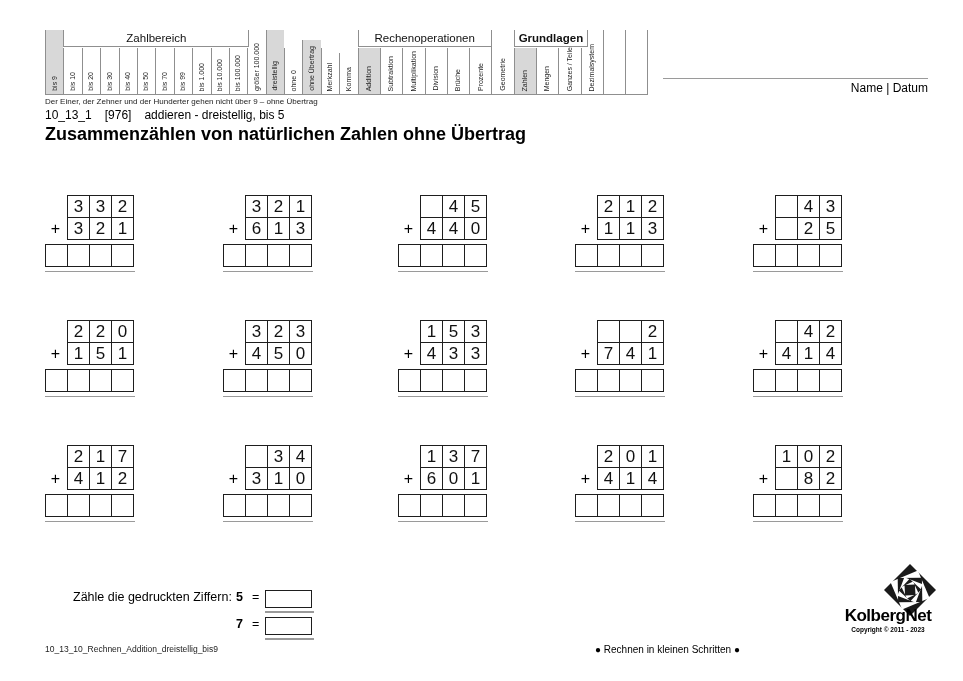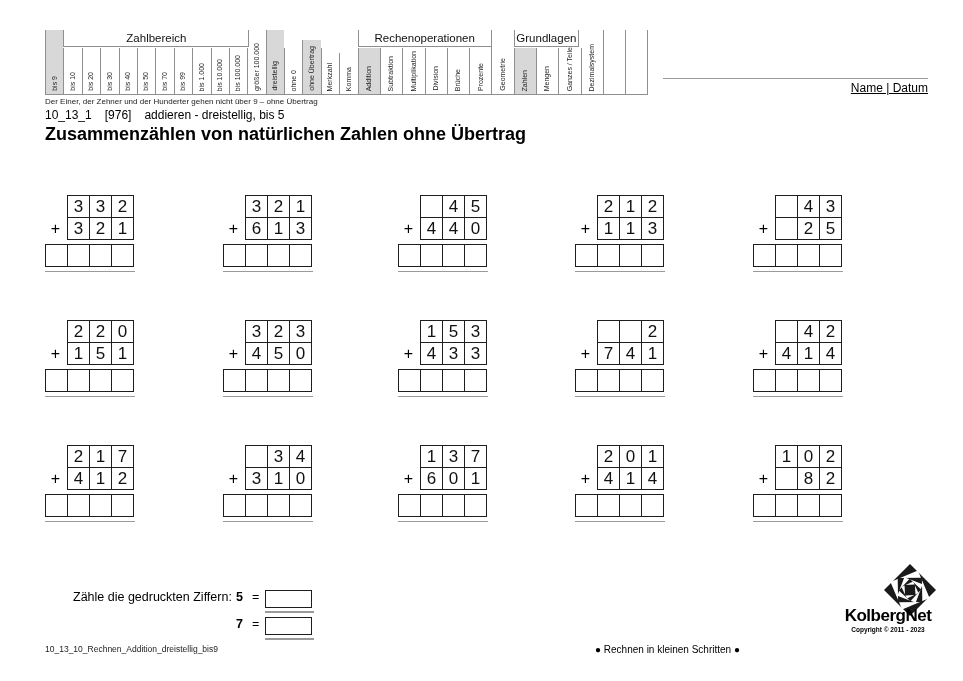--- a/index.html
+++ b/index.html
@@ -23,21 +23,21 @@
           white-space:nowrap;padding:3px 0;color:#222;}
   .hband{position:absolute;top:0;height:17px;box-sizing:border-box;
          border-left:1px solid #8f8f8f;border-right:1px solid #8f8f8f;border-bottom:1px solid #8f8f8f;
          display:flex;align-items:center;justify-content:center;font-size:11.5px;color:#111;}
 
   
   #note{left:45px;top:97px;font-size:8px;color:#222;}
   #codeline{left:45px;top:108px;font-size:12px;display:flex;gap:13px;}
   #pagetitle{left:45px;top:124px;font-size:18px;font-weight:bold;}
   #nameline{left:663px;top:78px;width:265px;height:1px;background:#9a9a9a;}
-  #namedatum{left:663px;top:81px;width:265px;text-align:right;font-size:12px;text-decoration:underline;}
+  #namedatum{left:663px;top:81px;width:265px;text-align:right;font-size:12px;}
 
   
   .problem{position:absolute;width:90px;height:78px;}
   .plus{position:absolute;left:0px;top:22px;width:21px;height:23px;display:flex;align-items:center;
         justify-content:center;font-size:16px;}
   .pgrid{position:absolute;left:22px;top:0;display:grid;grid-template-columns:repeat(3,22px);
          grid-template-rows:22px 22px;border-top:1.5px solid #1e1e1e;border-left:1.5px solid #1e1e1e;}
   .cell{box-sizing:border-box;border-right:1.5px solid #1e1e1e;border-bottom:1.5px solid #1e1e1e;
         display:flex;align-items:center;justify-content:center;font-size:17px;color:#111;background:#fff;}
   .answer{position:absolute;left:0;top:49px;display:grid;grid-template-columns:repeat(4,22px);
@@ -151,21 +151,21 @@
       <div class="hcol w2 full"></div>
       <div class="hcol w2 full last"></div>
     </div>
   <div id="hbands">
       <div class="hband" style="left: 18.4px; width: 186px;">
         <span>Zahlbereich</span>
       </div>
       <div class="hband" style="left: 312.8px; width: 133.8px;">
         <span>Rechenoperationen</span>
       </div>
-      <div class="hband" style="left: 468.9px; width: 65px;">
+      <div class="hband" style="left: 468.9px; width: 74px; font-weight: bold;">
         <span>Grundlagen</span>
       </div>
     </div>
 </div>
 
 <div class="abs" id="nameline"></div>
 <div class="abs" id="namedatum">Name | Datum</div>
 
 <div class="abs" id="note">Der Einer, der Zehner und der Hunderter gehen nicht über 9 – ohne Übertrag</div>
 <div class="abs" id="codeline">

